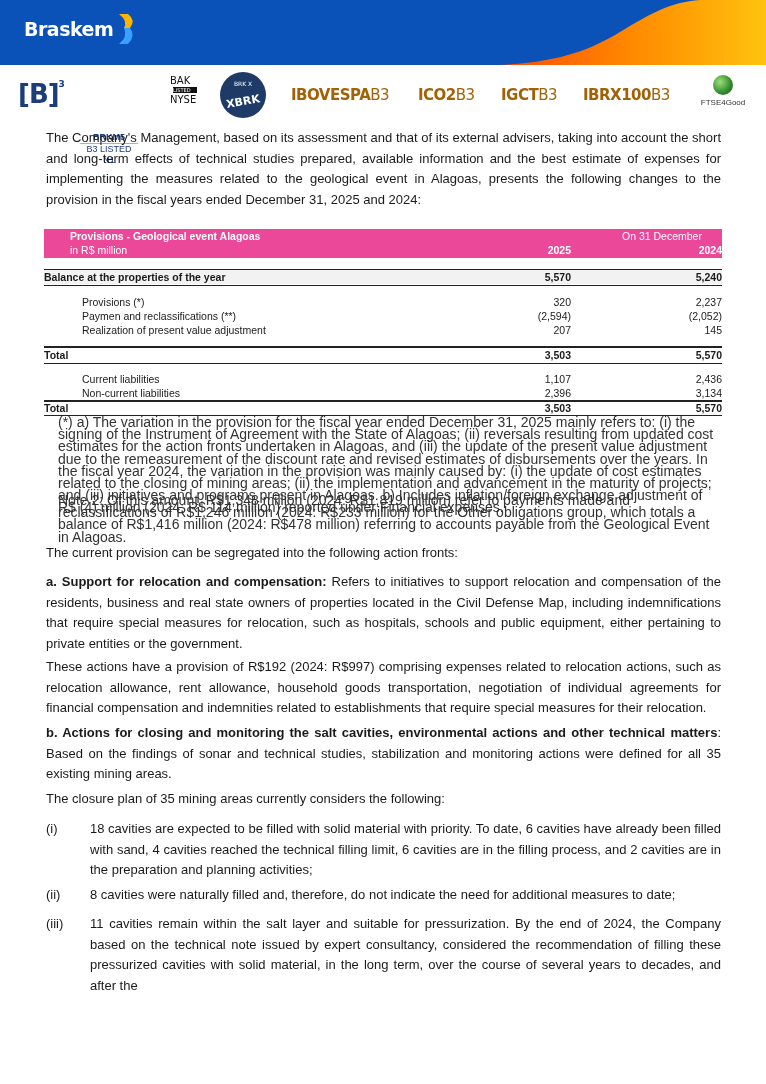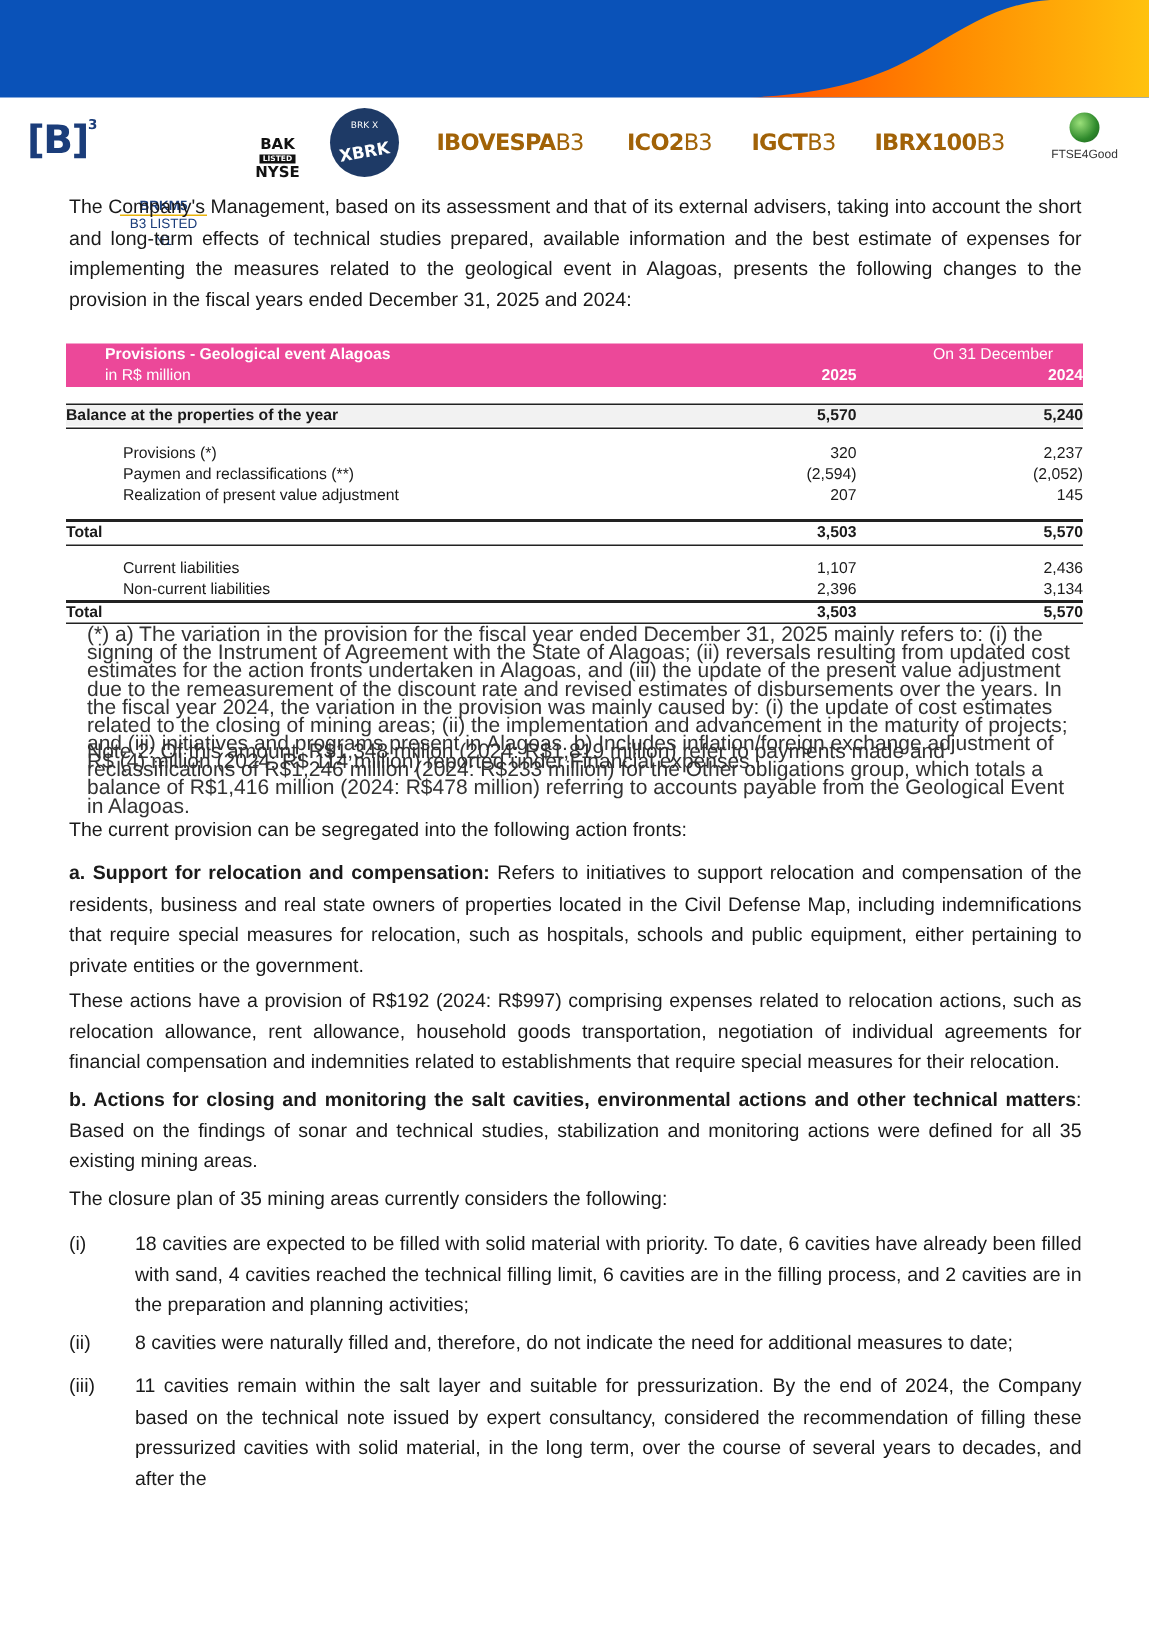--- a/index.html
+++ b/index.html
@@ -12,21 +12,21 @@
   .brand-name { color:#ffffff; font-family:"DejaVu Sans", sans-serif; font-weight:bold; font-size:19px; letter-spacing:-0.5px; }
   .brand-mark { margin-left:3px; width:22px; height:30px; }
 
   
   .logos { position:absolute; left:0; top:67px; width:766px; height:52px; }
   .logo { position:absolute; }
   .b3 { left:18px; top:12px; font-family:"DejaVu Sans", sans-serif; font-weight:bold; color:#1b3d7a; font-size:26px; letter-spacing:-1px; }
   .b3 sup { font-size:9px; position:relative; top:-6px; }
   .brkm { left:80px; top:18px; width:58px; text-align:center; font-family:"Liberation Sans", sans-serif; font-size:9px; color:#1b3d7a; line-height:11px; }
   .brkm .top { font-weight:bold; border-bottom:1px solid #eab308;margin-top:47px; }
-  .bak { left:170px; top:24px; width:30px; text-align:center; font-family:"DejaVu Sans", sans-serif; font-weight:bold; font-size:10px; line-height:11px; color:#111; }
+  .bak { left:170px; top:8px; width:30px; font-family:"DejaVu Sans", sans-serif; font-weight:normal; font-size:10px; line-height:11px; color:#111; }
   .bak .mid { display:block; background:#111; color:#fff; font-size:5px; line-height:6px; margin:1px 3px; }
   .xbrk { left:220px; top:5px; width:46px; height:46px; border-radius:50%; background:#1e3a66; color:#fff; text-align:center; font-family:"DejaVu Sans", sans-serif; }
   .xbrk .s1 { font-size:6px; display:block; margin-top:8px; }
   .xbrk .s2 { font-size:11px; font-weight:bold; display:block; margin-top:8px; transform:rotate(-10deg); }
   .idx { top:19px; font-family:"DejaVu Sans", sans-serif; font-size:15px; color:#a16207; letter-spacing:-0.5px; }
   .idx b { font-weight:bold; }
   .idx span { font-weight:normal; }
   .ibov { left:291px; } .ico2 { left:418px; } .igct { left:501px; } .ibrx { left:583px; }
   .ftse { left:693px; top:8px; width:60px; text-align:center; font-size:8px; color:#333; }
   .globe { width:20px; height:20px; border-radius:50%; margin:0 auto 3px; background:radial-gradient(circle at 35% 35%, #9be07a, #2f8a2c 60%, #1a5a1a); }
@@ -75,20 +75,27 @@
   <svg class="wave" width="766" height="65" viewBox="0 0 766 65">
     <defs>
       <linearGradient id="wg" x1="0" y1="0" x2="1" y2="0">
         <stop offset="0" stop-color="#ff4a00"></stop>
         <stop offset="0.5" stop-color="#ff8a00"></stop>
         <stop offset="1" stop-color="#ffc20e"></stop>
       </linearGradient>
     </defs>
     <path d="M500,65 C560,62 590,50 620,32 C650,14 670,2 700,0 L766,0 L766,65 Z" fill="url(#wg)"></path>
   </svg>
+  <div class="brand">
+    <span class="brand-name">Braskem</span>
+    <svg class="brand-mark" viewBox="0 0 22 30">
+      <path d="M3,0 L12,0 Q20,6 14,14 L8,14 Q12,7 3,0 Z" fill="#ffb400"></path>
+      <path d="M14,14 Q20,22 12,30 L3,30 Q12,23 8,14 Z" fill="#3aa0ff"></path>
+    </svg>
+  </div>
 </div>
 
 <div class="logos">
   <div class="logo b3">[<span>B</span>]<sup>3</sup></div>
   <div class="logo brkm">
     <div class="top">BRKM5</div>
     <div>B3 LISTED N1</div>
   </div>
   <div class="logo bak">
     <div>BAK</div>

